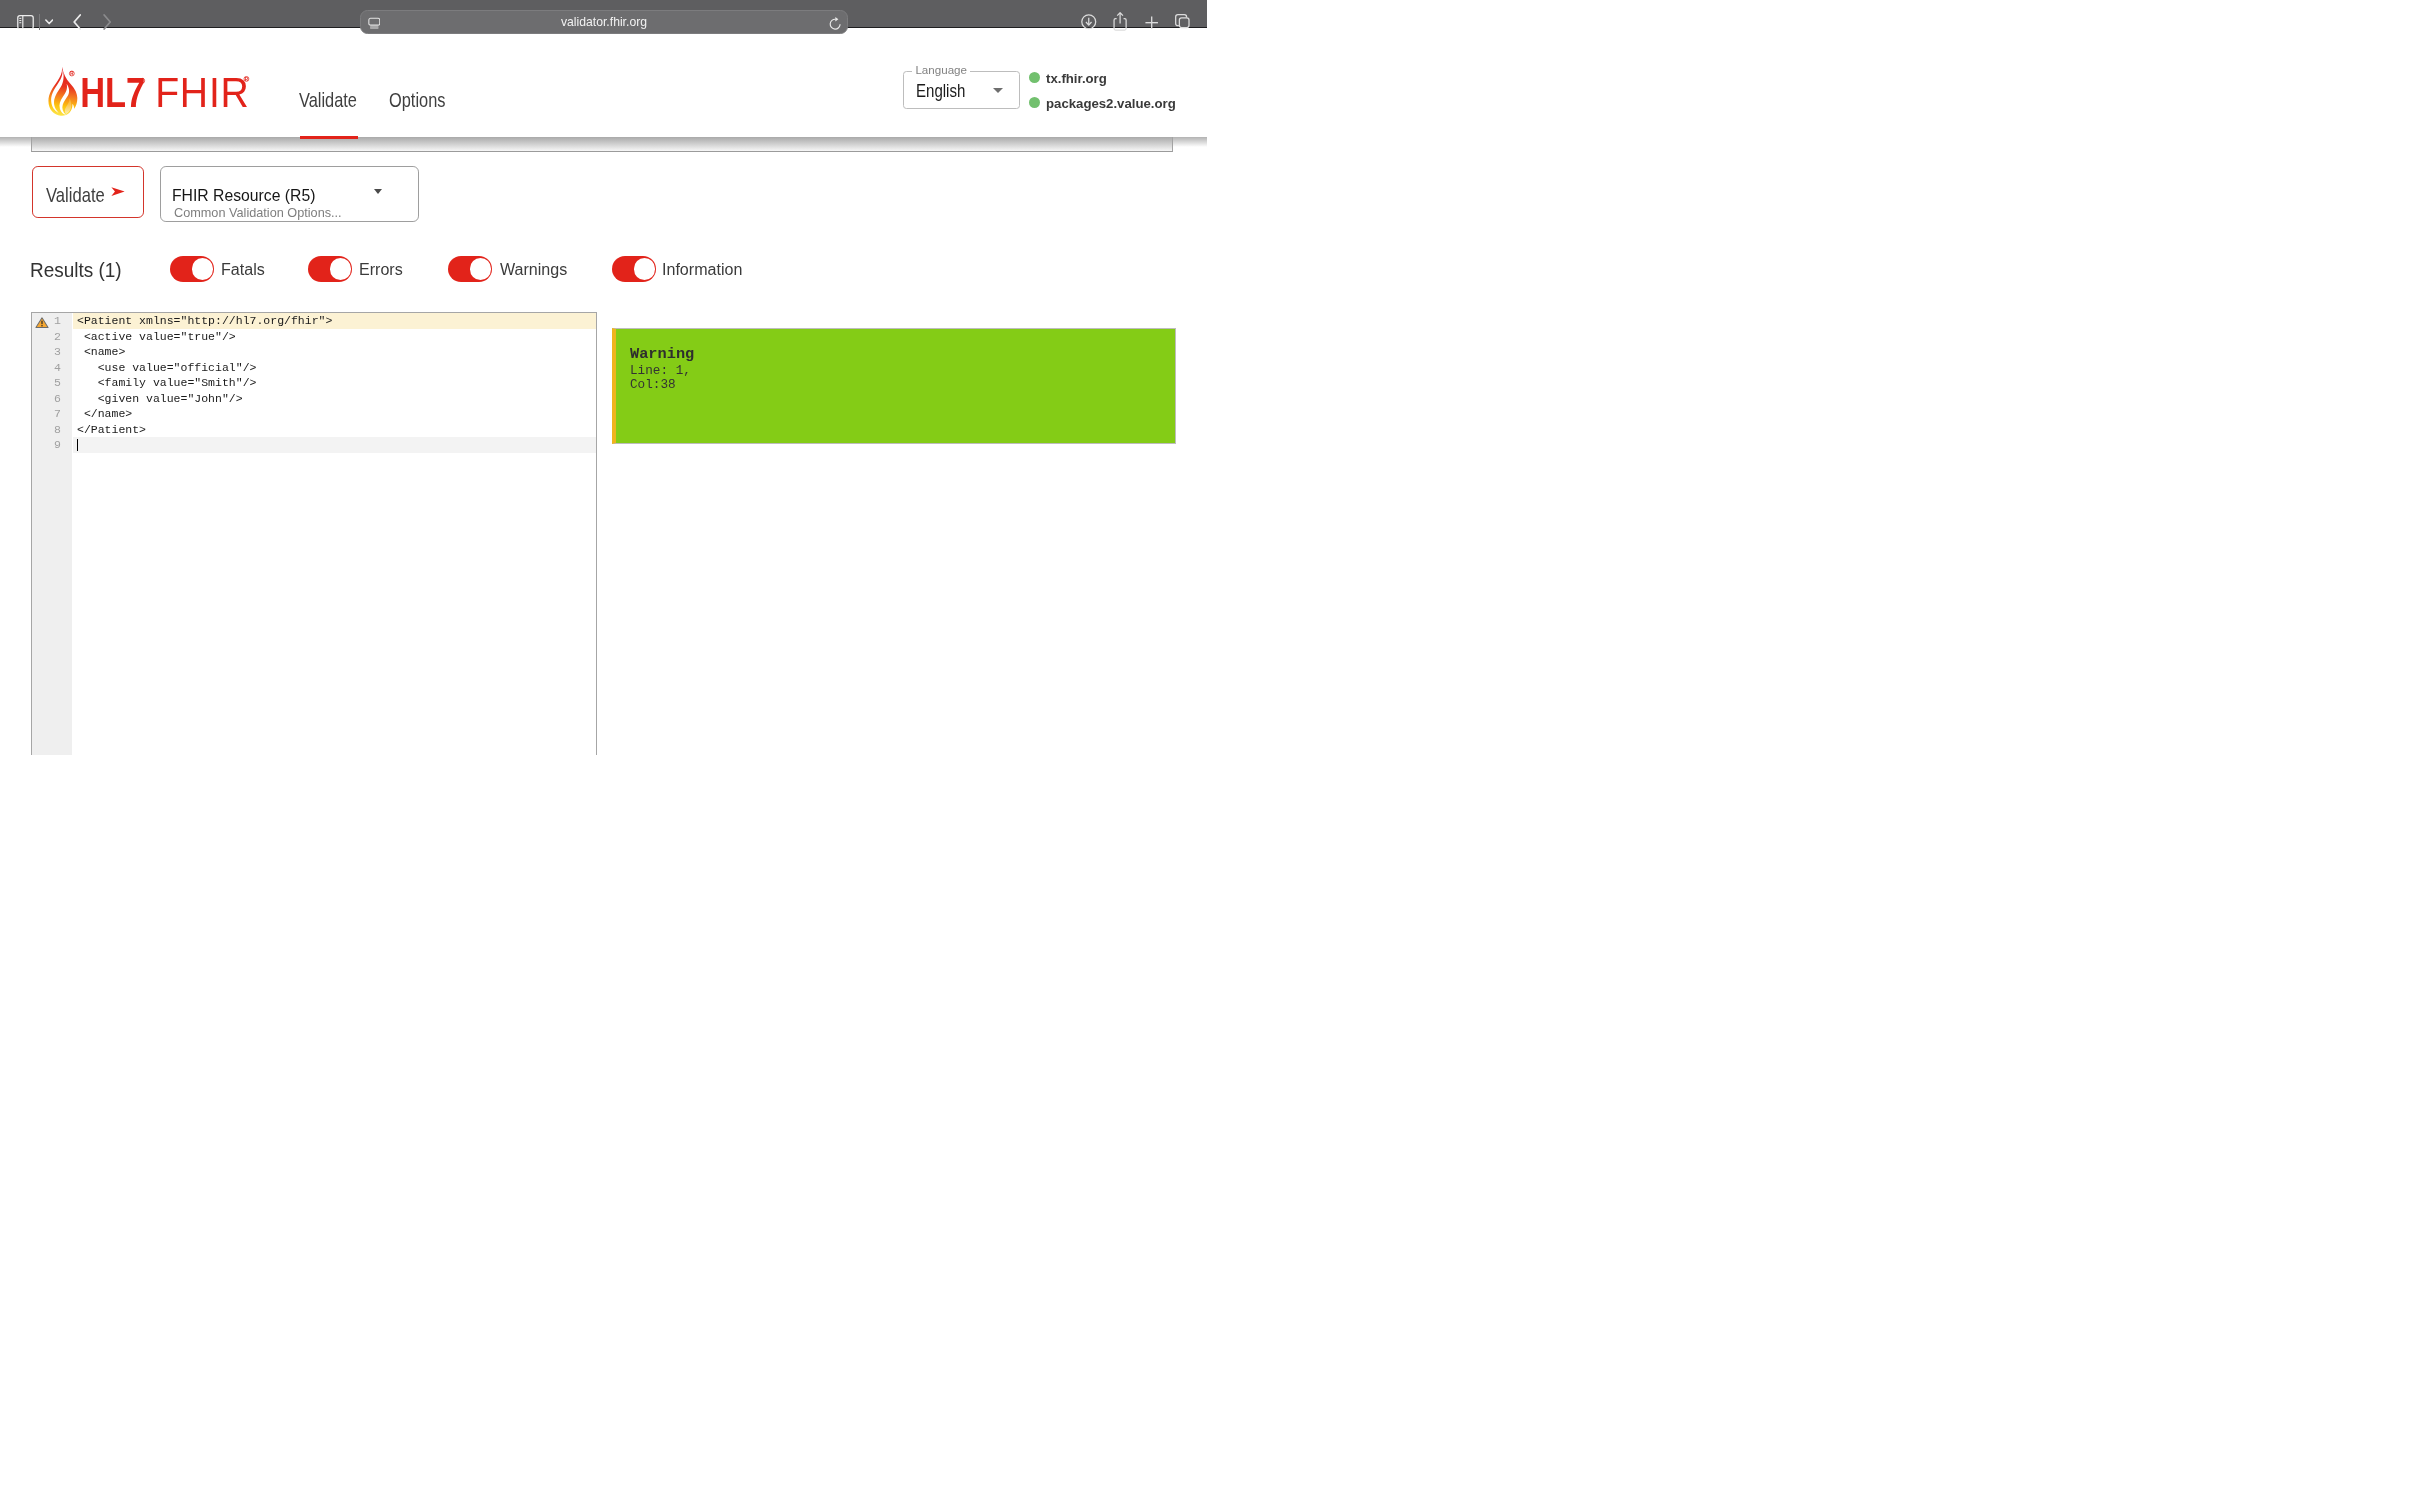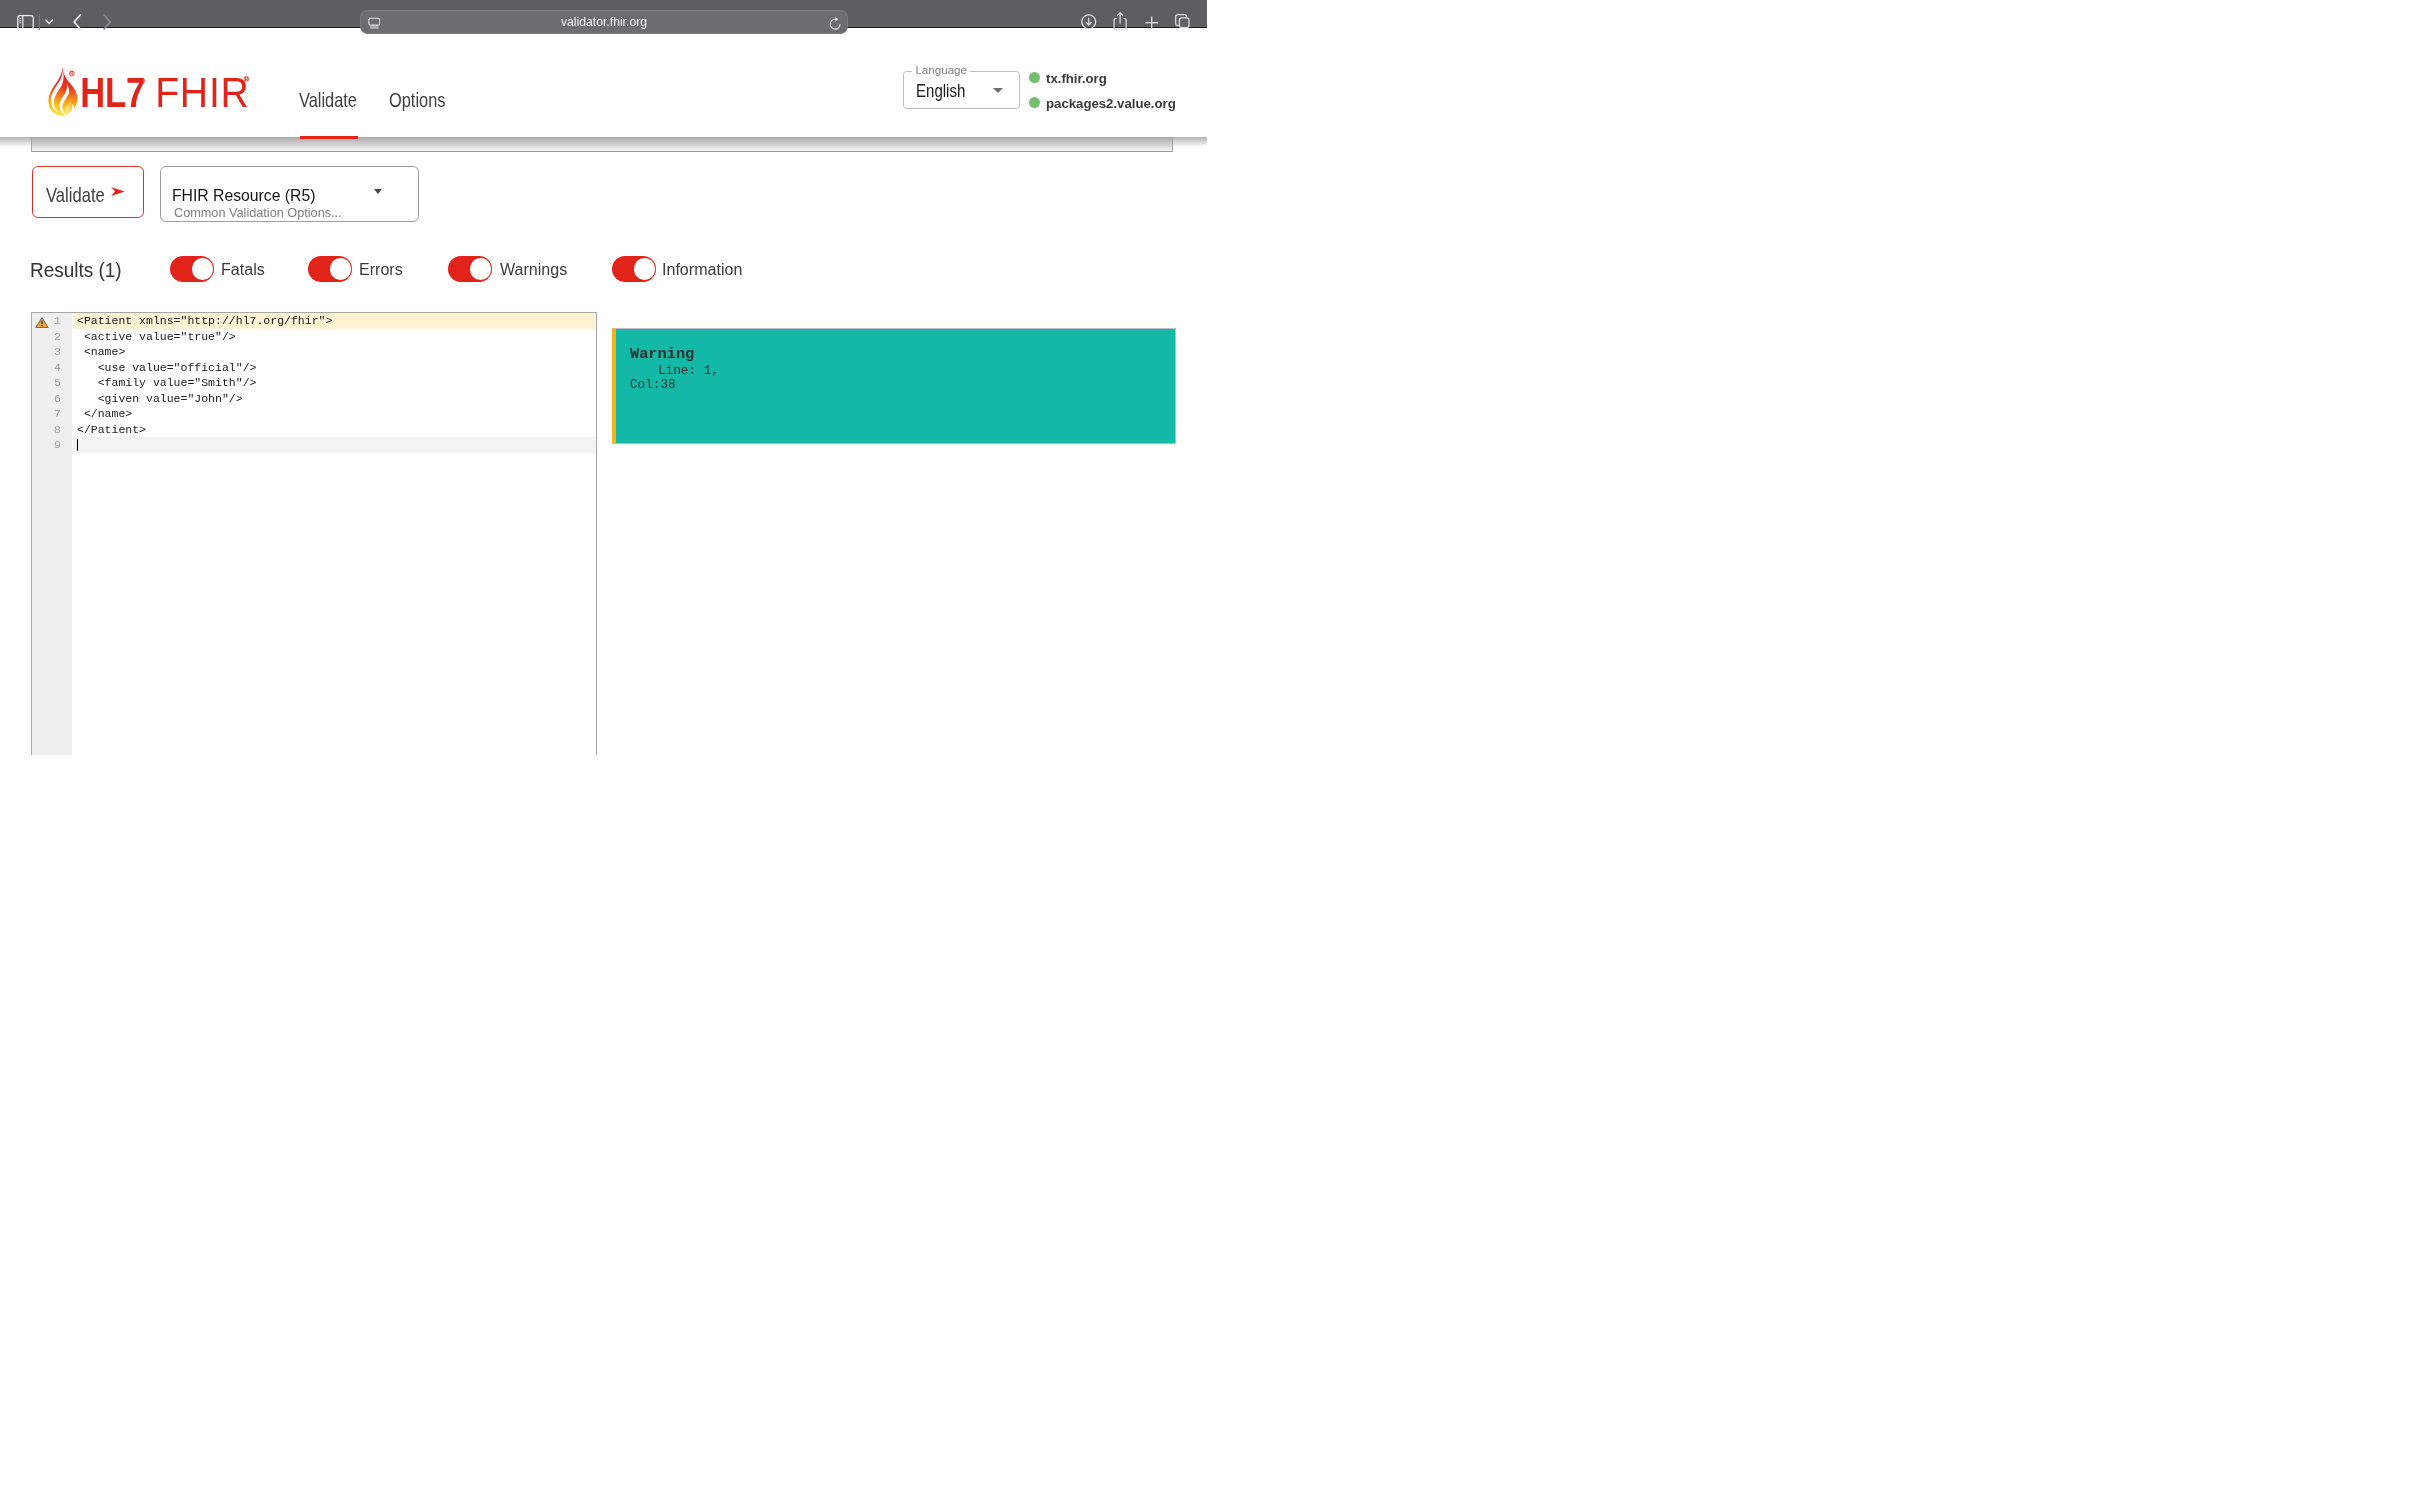--- a/index.html
+++ b/index.html
@@ -58,24 +58,24 @@
   border:0.8px solid #a6a6a6; border-bottom:none; background:#fff; }
 #gutter { position:absolute; left:0; top:0; width:40px; height:100%; background:#efefef; }
 .cm-row { position:absolute; left:41px; width:523px; height:15.5px; }
 .lnum { position:absolute; width:28px; text-align:right;
   font-family:"Liberation Mono", monospace; font-size:11.5px; color:#a0a0a0; line-height:15.5px; }
 .cline { position:absolute; left:45px; font-family:"Liberation Mono", monospace;
   font-size:11.5px; color:#1a1a1a; line-height:15.5px; white-space:pre; }
 #cursor { position:absolute; left:45px; width:1.1px; height:12px; background:#000; }
 
 #card { position:absolute; left:612px; top:328px; width:564px; height:116px;
-  border:0.8px solid #bdbdbd; border-left:4.6px solid #f0b41d; background:#14b8a6; }
+  border:0.8px solid #bdbdbd; border-left:4.6px solid #f0b41d; background:#84cc16; }
 .mono { font-family:"Liberation Mono", monospace; }
 #wtitle { position:absolute; left:14px; top:16.3px; font-size:15.3px; font-weight:bold; color:#2e2e2e; }
-#wline { position:absolute; left:14px; top:34px; font-size:12.7px; color:#333;margin-left:28px; }
+#wline { position:absolute; left:14px; top:34px; font-size:12.7px; color:#333; }
 #wcol { position:absolute; left:14px; top:48px; font-size:12.7px; color:#333; }
 #wmsg { position:absolute; left:119px; top:16px; font-size:15.3px; line-height:17px;
   color:#2e2e2e; white-space:pre; }
 </style>
 </head>
 <body>
 
 <div id="toolbar">
   <svg style="left:17px; top:14.7px;" width="17" height="14.7" viewBox="0 0 20 17.5">
     <rect x="0.8" y="0.8" width="18.4" height="15.9" rx="2.6" fill="none" stroke="#ededed" stroke-width="1.5"></rect>

